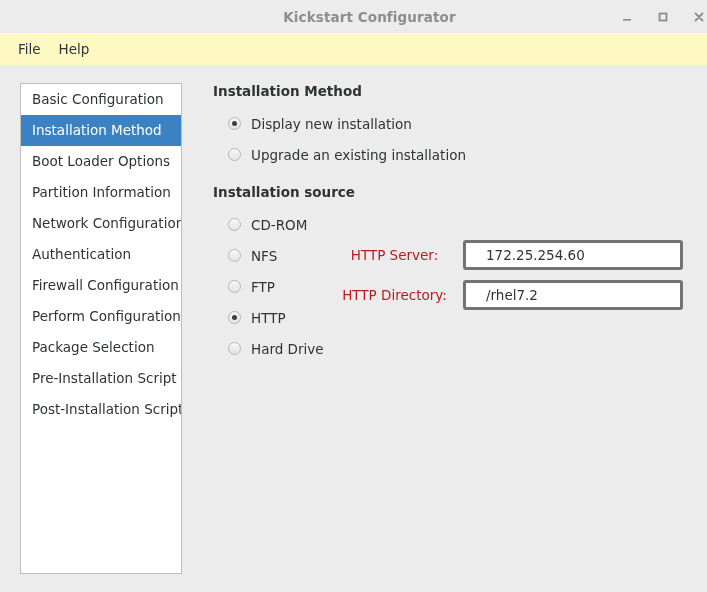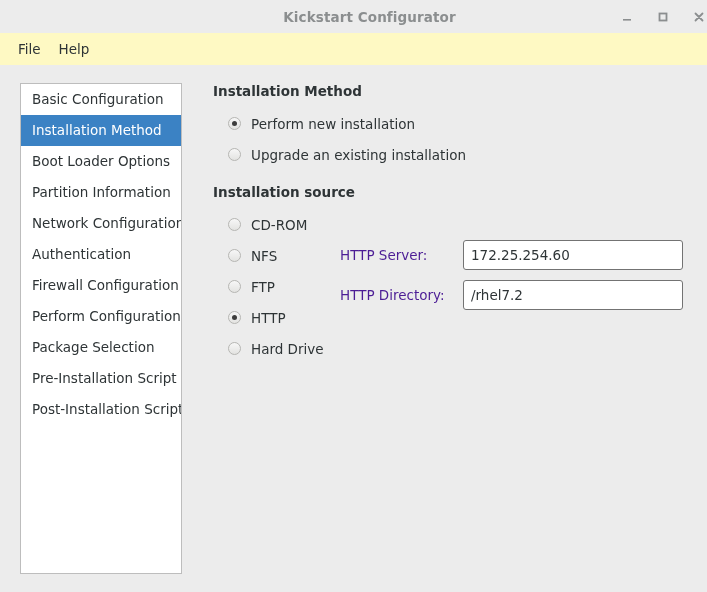--- a/index.html
+++ b/index.html
@@ -159,37 +159,37 @@
     top: 26px;
     width: 345px;
   }
   .field-row {
     display: flex;
     align-items: center;
     height: 40px;
   }
   .field-label {
     font-size: 13.5px;
-    color: #4c1d95;
+    color: #b91c1c;
     width: 123px;
-    text-align: left;
+    text-align: center;
     padding-right: 14px;
     box-sizing: border-box;
     white-space: nowrap;
   }
   .field-input {
     width: 220px;
     height: 30px;
-    border: 1px solid #737373;
+    border: 3px solid #737373;
     border-radius: 3px;
     background: #ffffff;
     font-family: "DejaVu Sans", "Liberation Sans", sans-serif;
     font-size: 13.5px;
     color: #2e3436;
-    padding: 0 7px;
+    padding: 0 20px;
     box-sizing: border-box;
     outline: none;
   }
 
   .spacer-sm { height: 14px; }
 </style>
 </head>
 <body>
 
 <div class="titlebar">
@@ -231,21 +231,21 @@
   <div class="side-item">Pre-Installation Script</div>
   <div class="side-item">Post-Installation Script</div>
 </div>
 
 <div class="main">
 
   <div class="section-heading">Installation Method</div>
 
   <div class="radio-row">
     <span class="radio checked"></span>
-    <span class="radio-label">Perform new installation</span>
+    <span class="radio-label">Display new installation</span>
   </div>
 
   <div class="radio-row">
     <span class="radio"></span>
     <span class="radio-label">Upgrade an existing installation</span>
   </div>
 
   <div class="spacer-sm"></div>
 
   <div class="section-heading">Installation source</div>

